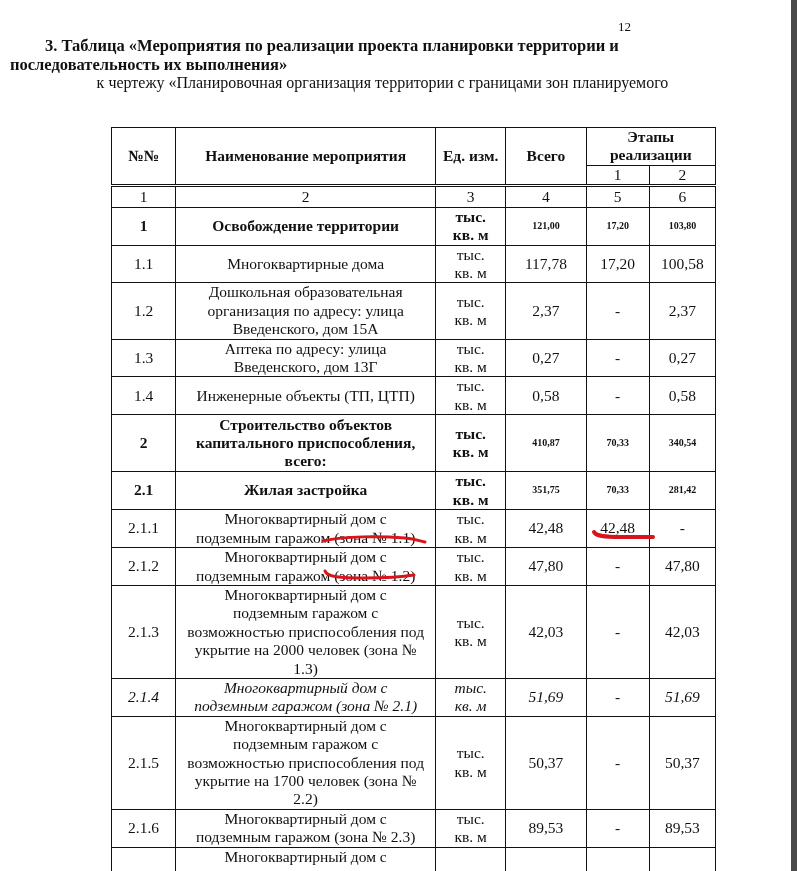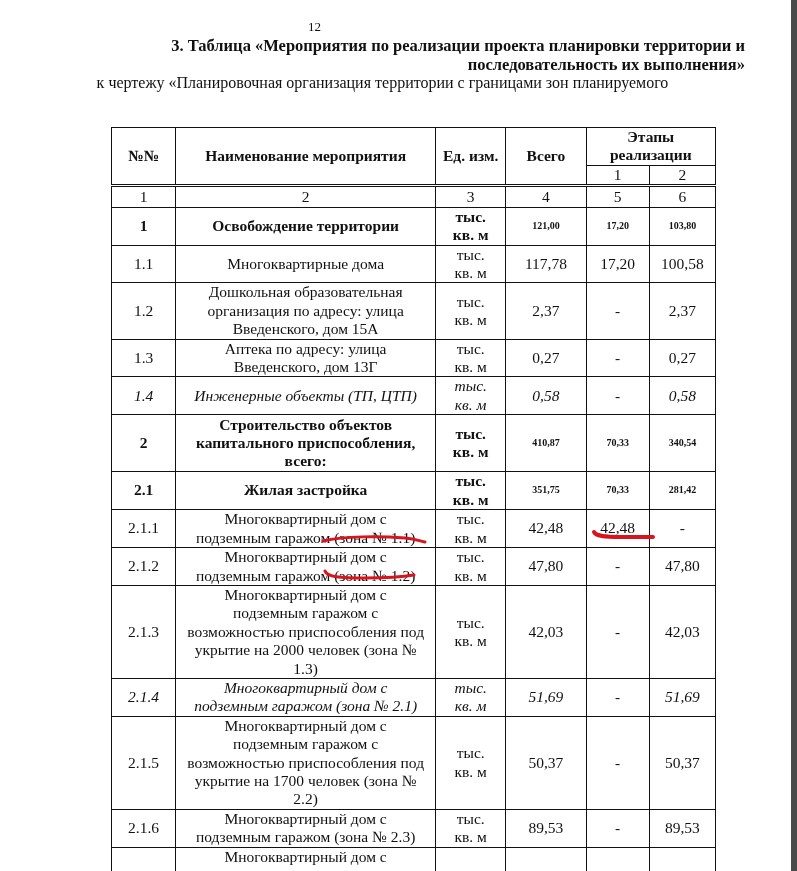--- a/index.html
+++ b/index.html
@@ -4,23 +4,23 @@
 <style>
   html, body { margin: 0; padding: 0; }
   body {
     width: 797px; height: 871px; overflow: hidden; position: relative;
     background: #ffffff; color: #111111;
     font-family: "Liberation Serif", "DejaVu Serif", serif;
   }
   .page { position: absolute; left: 0; top: 0; width: 791px; height: 871px; background: #ffffff; overflow: hidden; }
   .side-strip { position: absolute; left: 791px; top: 0; width: 6px; height: 871px; background: #4a4a4a; }
 
-  .page-number { position: absolute; top: 19px; left: 0; width: 633px; text-align: center; font-size: 13px; padding-left: 0; }
+  .page-number { position: absolute; top: 19px; left: 0; width: 633px; text-align: right; font-size: 13px; padding-left: 0; }
   .page-number span { position: relative; left: -2px; }
-  .title { position: absolute; top: 36px; left: 0; width: 733px; text-align: right; font-weight: bold; font-size: 16.5px; line-height: 19px; margin-left: 12px; }
+  .title { position: absolute; top: 36px; left: 0; width: 733px; text-align: left; font-weight: bold; font-size: 16.5px; line-height: 19px; }
   .title .l1 { display: block; padding-left: 45px; }
   .title .l2 { display: block; padding-left: 10px; }
   .subtitle { position: absolute; top: 73px; left: 0; width: 755px; text-align: center; font-size: 16px; line-height: 19px; }
   .subtitle .s1 { display: block; padding-left: 10px; }
   .subtitle .s2 { display: block; padding-left: 15px; }
 
   table.plan {
     position: absolute; left: 111px; top: 127px;
     border-collapse: collapse; table-layout: fixed;
     width: 605px;
@@ -137,21 +137,21 @@
             <span class="name-line">Введенского, дом 13Г</span>
           </td>
           <td class="unit">
             <span class="name-line">тыс.</span>
             <span class="name-line">кв. м</span>
           </td>
           <td class="num">0,27</td>
           <td class="num">-</td>
           <td class="num">0,27</td>
         </tr>
-        <tr style="height: 37px; font-style: italic;">
+        <tr style="height: 37px;">
           <td>1.4</td>
           <td class="name">
             <span class="name-line">Инженерные объекты (ТП, ЦТП)</span>
           </td>
           <td class="unit">
             <span class="name-line">тыс.</span>
             <span class="name-line">кв. м</span>
           </td>
           <td class="num">0,58</td>
           <td class="num">-</td>

